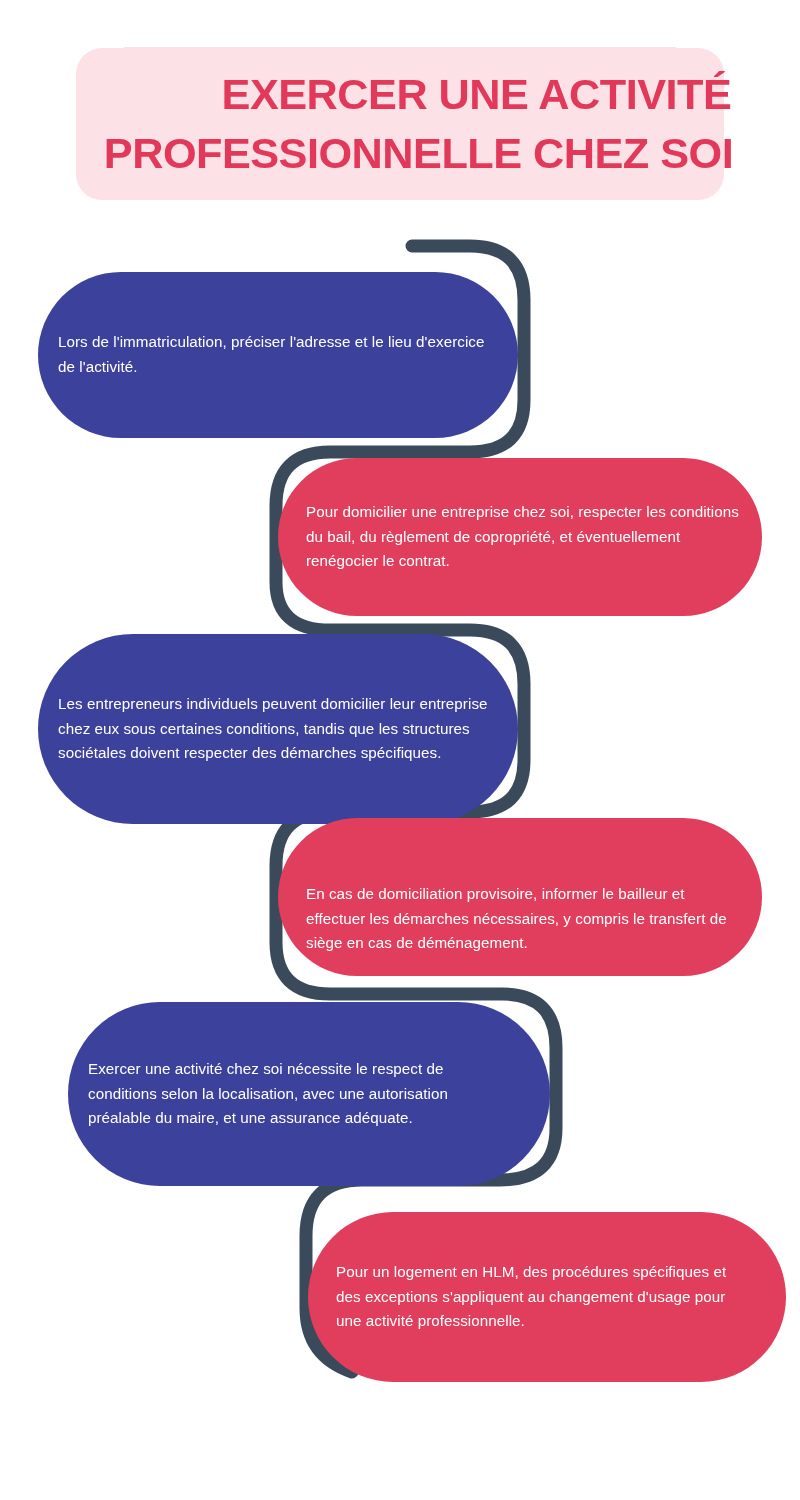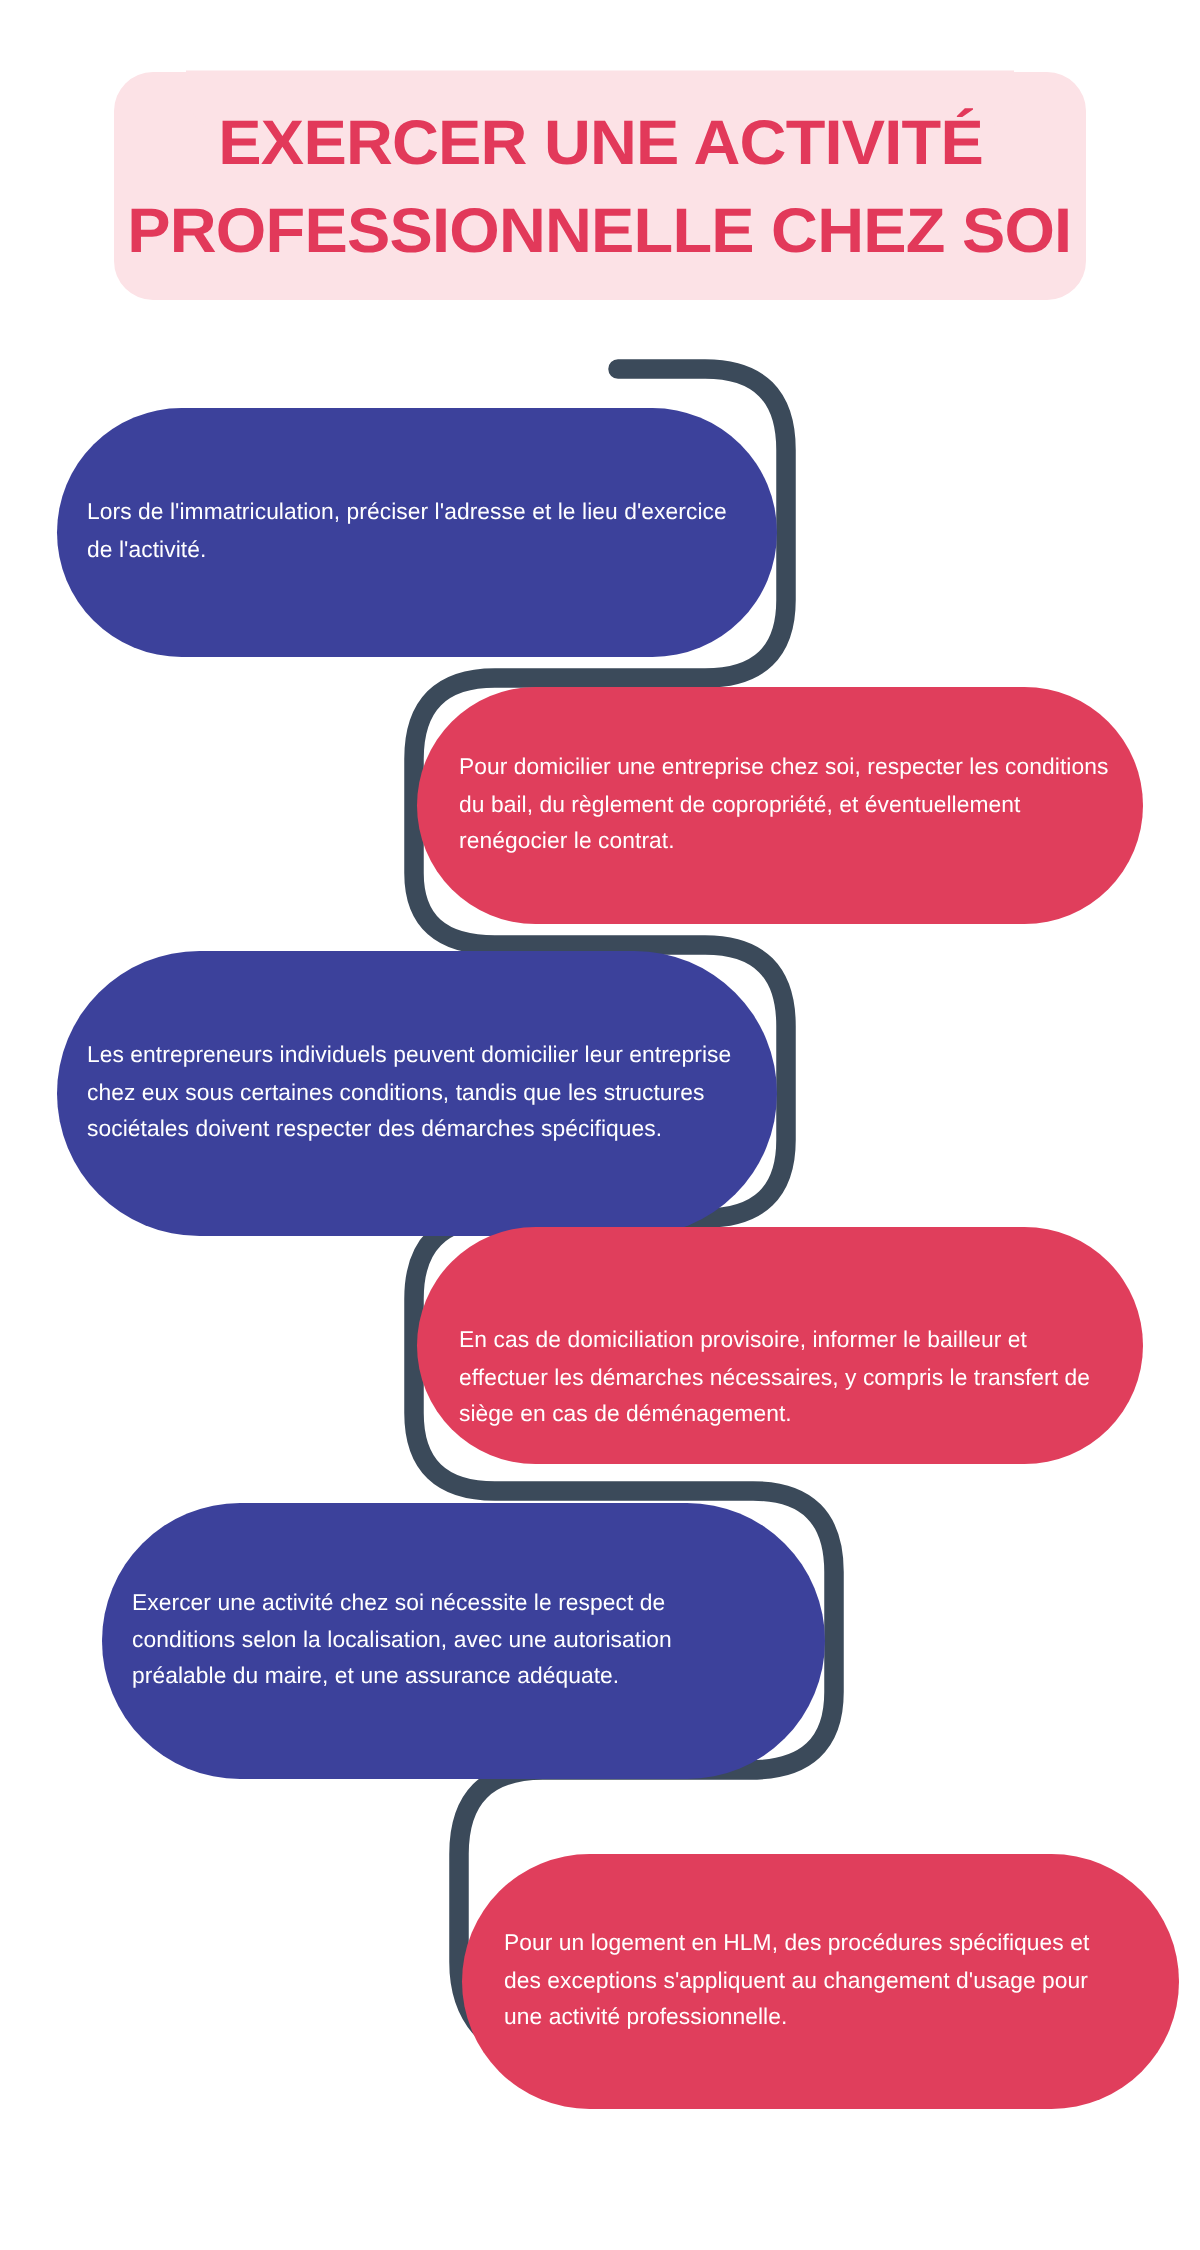--- a/index.html
+++ b/index.html
@@ -41,21 +41,21 @@
     border-radius: 0 0 26px 26px;
   }
   .title-text {
     position: absolute;
     left: 76px;
     top: 55px;
     width: 648px;
     height: 140px;
     display: flex;
     flex-direction: column;
-    align-items: center;
+    align-items: flex-end;
     justify-content: center;
     z-index: 3;
     pointer-events: none;
   }
   .title-line {
     color: #E2395A;
     font-family: "Liberation Sans", sans-serif;
     font-weight: bold;
     font-size: 42px;
     letter-spacing: -0.5px;
@@ -103,21 +103,21 @@
 
   #card-3 { left: 38px;  top: 634px;  width: 480px; height: 190px; }
   #card-3 .card-text { padding-left: 20px; padding-right: 30px; }
 
   #card-4 { left: 278px; top: 818px;  width: 484px; height: 158px; }
   #card-4 .card-text { padding-left: 28px; padding-right: 14px; margin-top: 44px; }
 
   #card-5 { left: 68px;  top: 1002px; width: 482px; height: 184px; }
   #card-5 .card-text { padding-left: 20px; padding-right: 36px; }
 
-  #card-6 { left: 308px; top: 1212px; width: 478px; height: 170px; margin-top: 24px; }
+  #card-6 { left: 308px; top: 1212px; width: 478px; height: 170px; }
   #card-6 .card-text { padding-left: 28px; padding-right: 42px; }
 </style>
 </head>
 <body>
 
 <div id="infographic">
 
   <div class="title-banner"></div>
   <div class="title-text">
     <div class="title-line">EXERCER UNE ACTIVITÉ</div>

